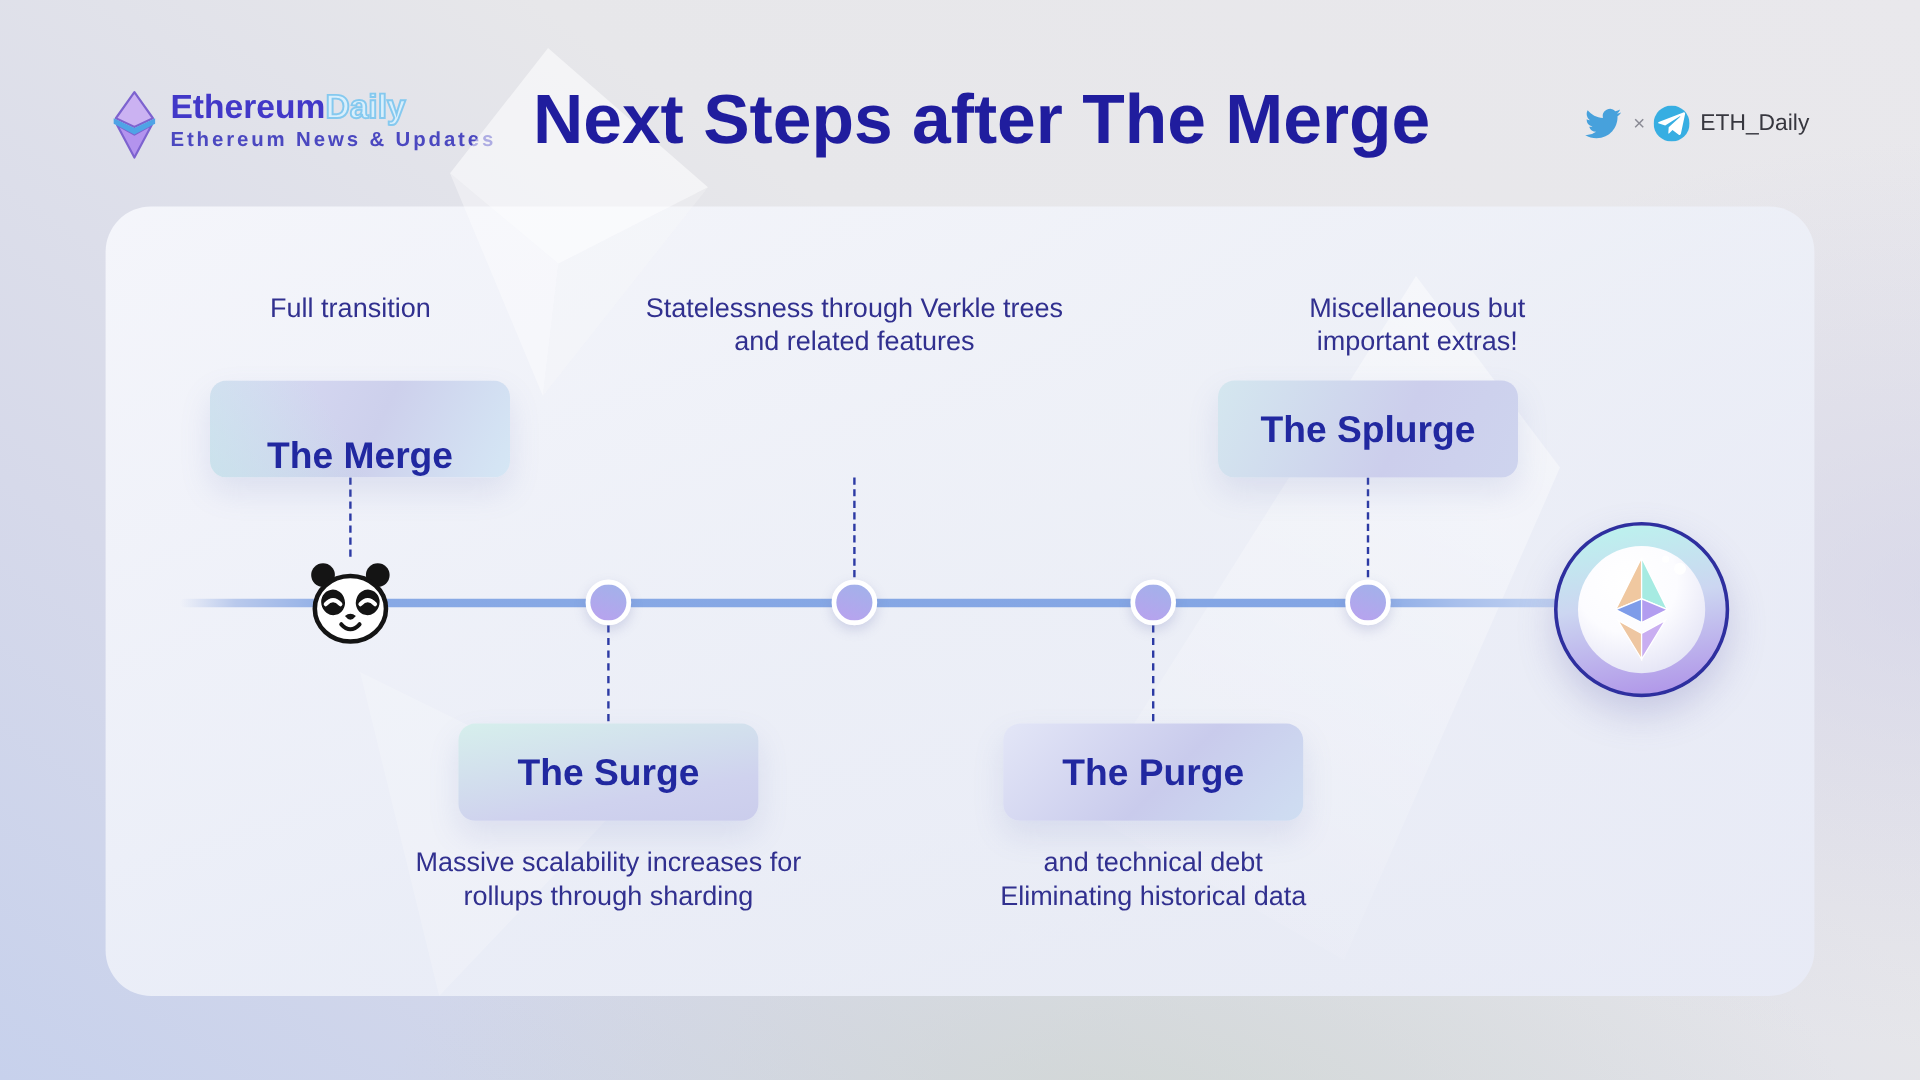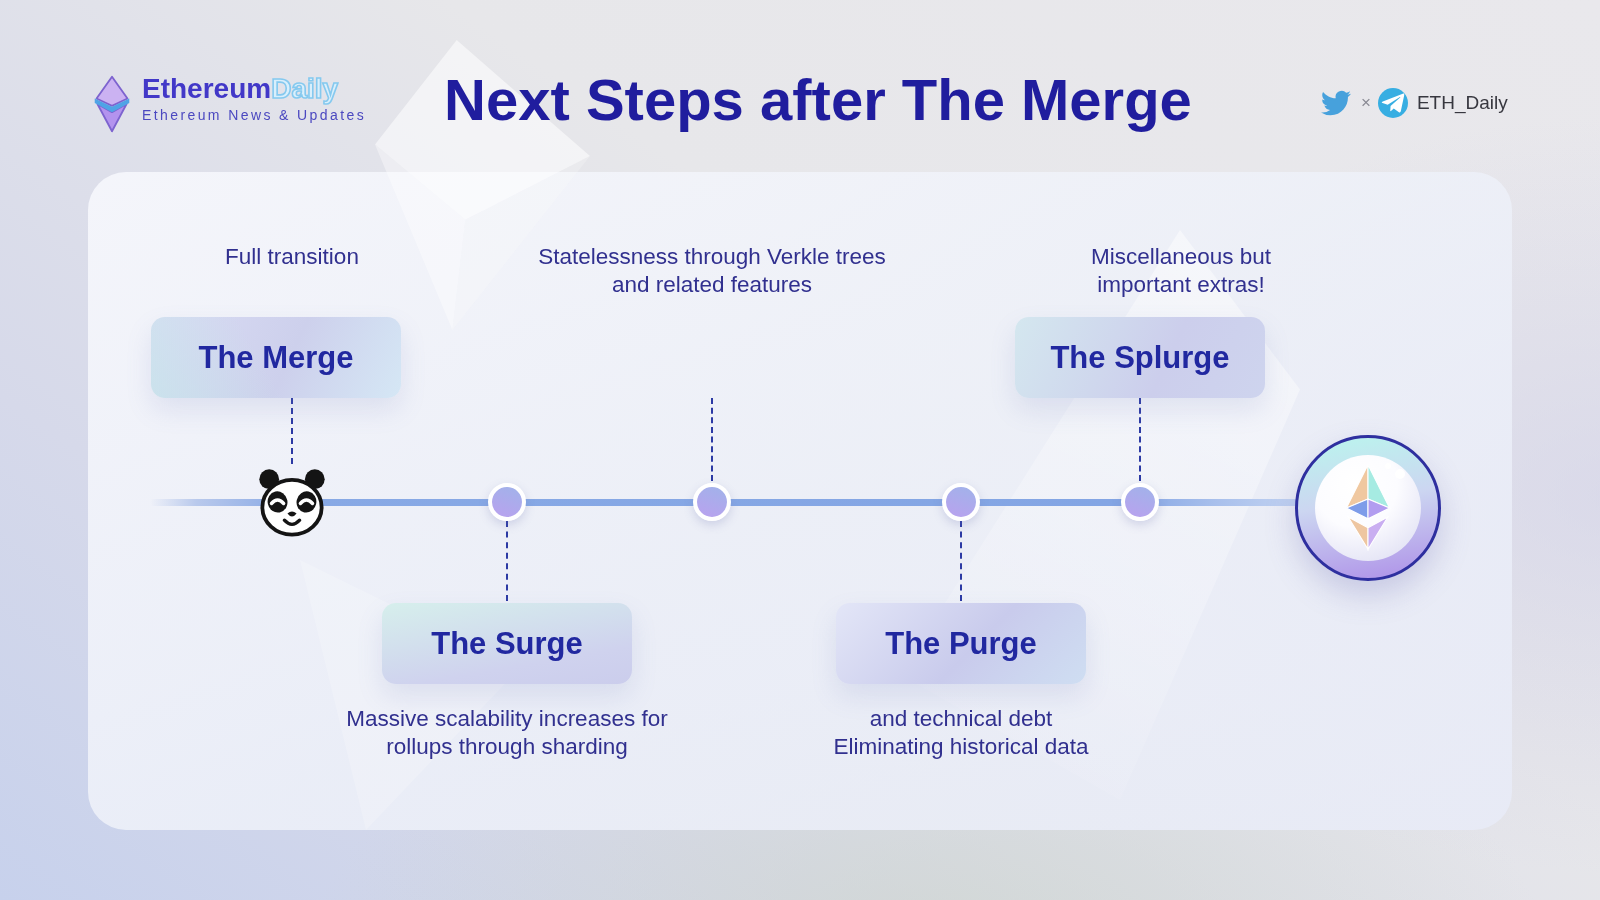--- a/index.html
+++ b/index.html
@@ -11,21 +11,21 @@
       radial-gradient(50% 60% at 101% 55%, rgba(206,206,232,0.55), rgba(206,206,232,0) 70%),
       linear-gradient(215deg,#e9e8ec 0%,#e7e7ea 40%,#d6d9ea 75%,#c7d1ec 100%);
   }
   
   .logo-wrap{position:absolute;left:92px;top:74px;display:flex;align-items:flex-start;}
   .logo-icon{width:40px;height:60px;}
   .logo-text{margin-left:10px;}
   .brand-line{font-size:28px;font-weight:bold;line-height:30px;white-space:nowrap;}
   .brand-bold{color:#4238c8;}
   .brand-light{color:#d9effc;-webkit-text-stroke:1.6px #85c9ef;}
-  .tagline{font-size:14px;font-weight:normal;letter-spacing:2.4px;color:#4b48c0;margin-top:3px;white-space:nowrap;}
+  .tagline{font-size:17px;font-weight:bold;letter-spacing:2.4px;color:#4b48c0;margin-top:3px;white-space:nowrap;}
   .title{
     position:absolute;left:818px;top:66px;transform:translateX(-50%);
     font-size:58px;font-weight:bold;color:#201d9e;white-space:nowrap;z-index:5;
   }
   .social{position:absolute;left:1318px;top:88px;display:flex;align-items:center;z-index:5;}
   .tw-icon{width:36px;height:30px;}
   .x-sep{margin:0 7px;color:#8a8a94;font-size:17px;}
   .tg-icon{width:30px;height:30px;}
   .handle{margin-left:9px;font-size:19px;color:#37373f;}
   
@@ -127,21 +127,21 @@
 
   <div class="card"></div>
   <div class="card-shape-a"></div>
   <div class="card-shape-b"></div>
 
   <div class="tl-line"></div>
 
   <div class="phase-desc" style="left:292px;top:243px;width:400px;">
     <span>Full transition</span>
   </div>
-  <div class="phase-box box-merge" style="left:276px;top:317px;">
+  <div class="phase-box box-merge" style="left:300px;top:317px;align-items:flex-end;">
     <span class="phase-label">The Merge</span>
   </div>
   <div class="connector" style="left:292px;top:398px;height:66px;"></div>
   <svg class="panda" viewBox="0 0 100 94">
     <circle cx="20" cy="15" r="13" fill="#141414"></circle>
     <circle cx="80" cy="15" r="13" fill="#141414"></circle>
     <ellipse cx="50" cy="52" rx="39" ry="36" fill="#fff" stroke="#141414" stroke-width="5"></ellipse>
     <ellipse cx="31" cy="45" rx="13" ry="14" fill="#141414" transform="rotate(-12 31 45)"></ellipse>
     <ellipse cx="69" cy="45" rx="13" ry="14" fill="#141414" transform="rotate(12 69 45)"></ellipse>
     <path d="M23 47 Q31 38 39 47" stroke="#fff" stroke-width="4.5" fill="none" stroke-linecap="round"></path>

